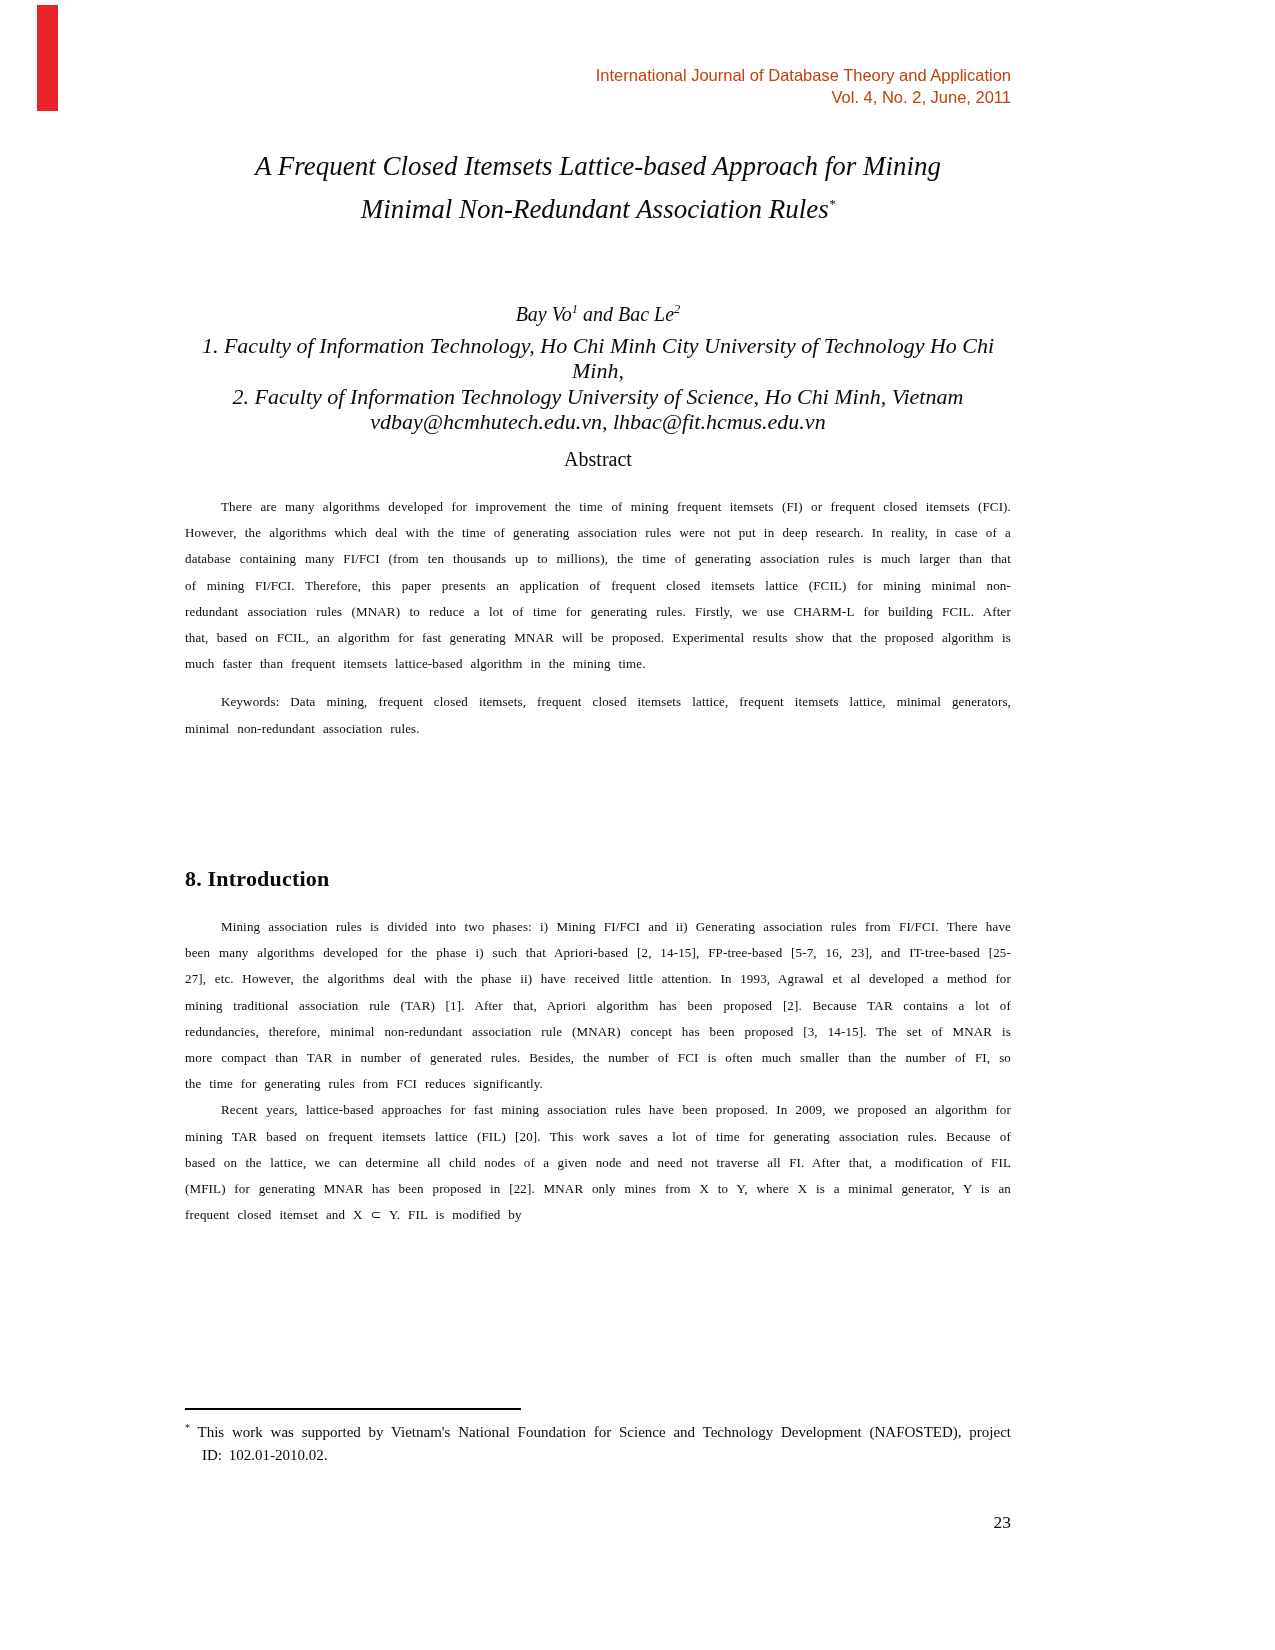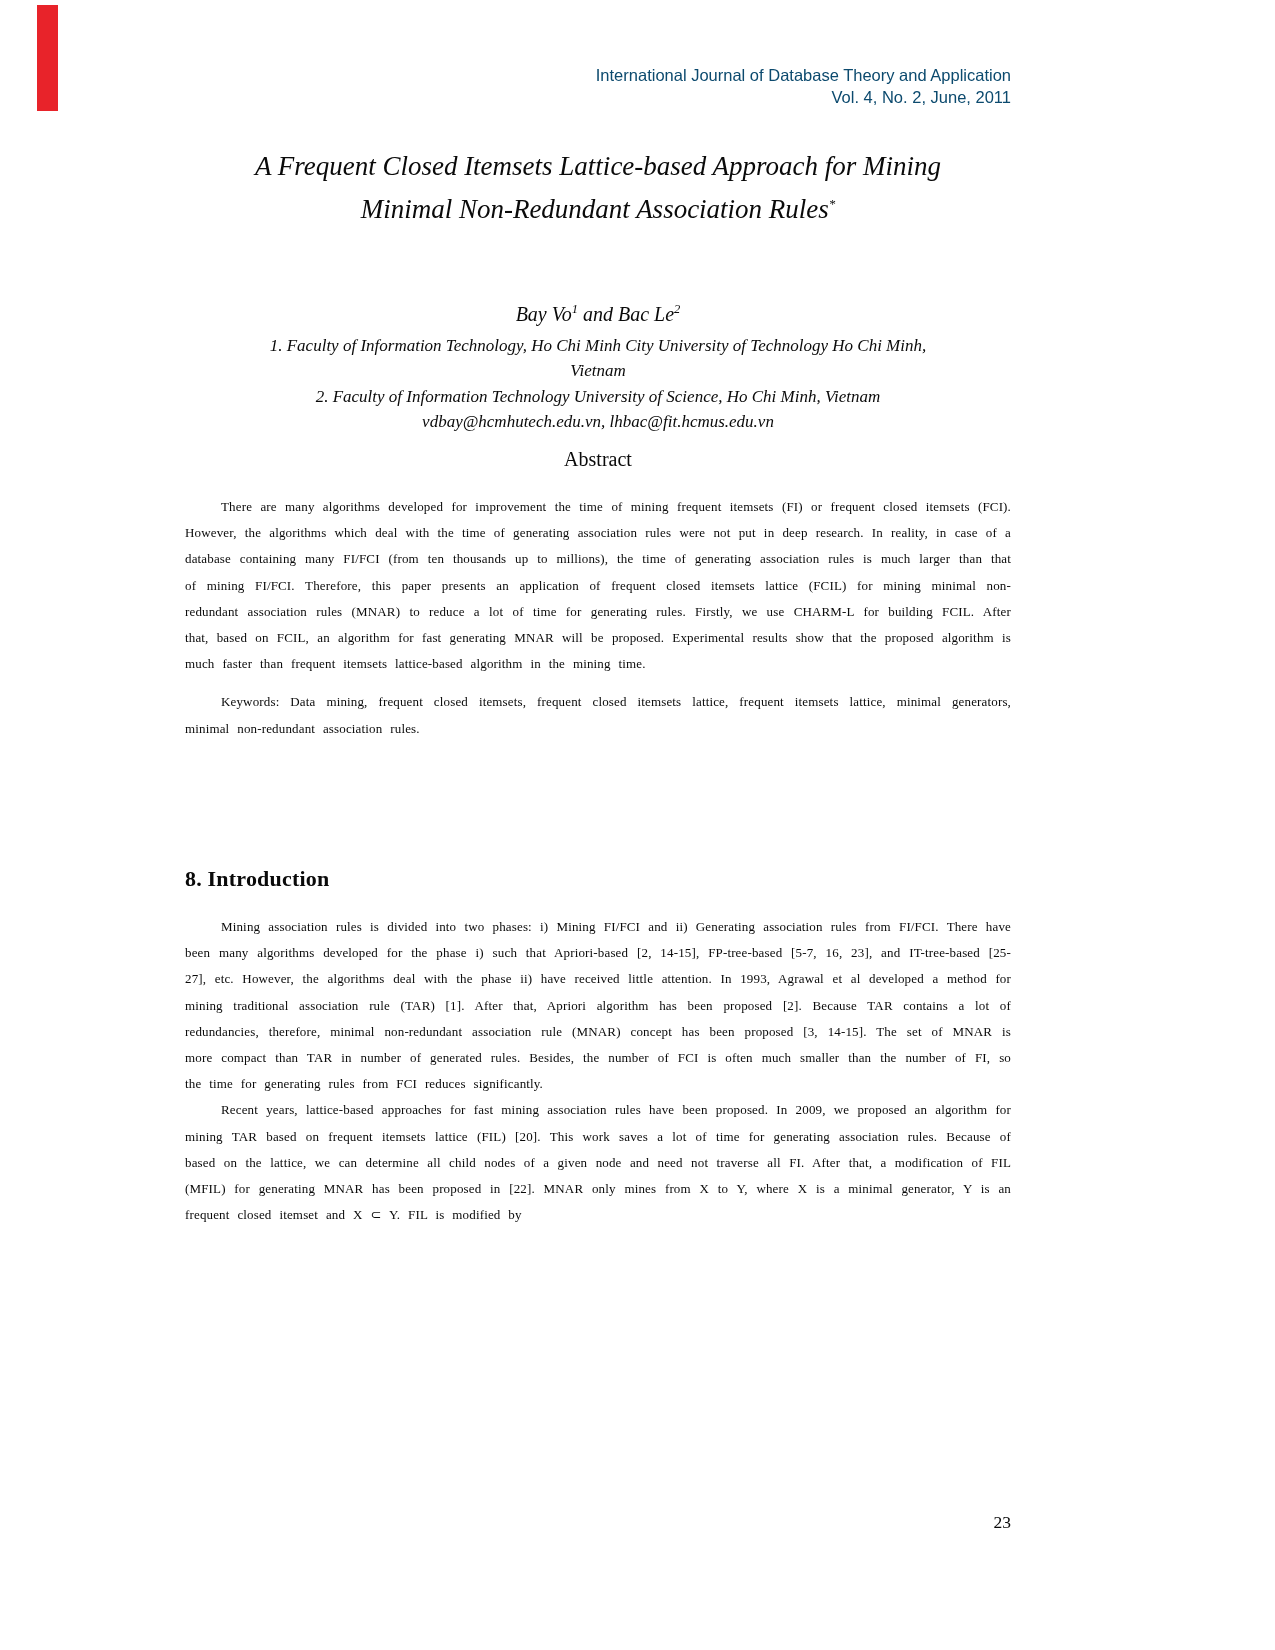--- a/index.html
+++ b/index.html
@@ -23,39 +23,39 @@
     position: absolute;
     left: 185px;
     width: 826px;
   }
   .journal-header {
     top: 64px;
     text-align: right;
     font-family: "Liberation Sans", sans-serif;
     font-size: 16.5px;
     line-height: 22px;
-    color: #0c4a6e;
+    color: #c2410c;
   }
   .front { top: 148px; text-align: center; font-style: italic; }
   .paper-title {
     font-size: 27px;
     line-height: 37px;
     font-weight: normal;
     margin: 0;
   }
   .paper-title sup { font-size: 13px; }
   .authors {
     margin-top: 67px;
     font-size: 20px;
     line-height: 28px;
   }
   .authors sup { font-size: 12.5px; }
   .affiliations {
     margin-top: 5px;
-    font-size: 17px;
+    font-size: 22px;
     line-height: 25.5px;
   }
   .abstract-block { top: 448px; }
   .abstract-heading {
     text-align: center;
     font-size: 20px;
     font-weight: normal;
     margin: 0;
   }
   .body-par {
@@ -111,36 +111,40 @@
   <div class="col front">
     <h1 class="paper-title"><span>A Frequent Closed Itemsets Lattice-based Approach for Mining</span><br>
       <span>Minimal Non-Redundant Association Rules</span><sup>*</sup>
     </h1>
 
     <div class="authors"><span>Bay Vo</span><sup>1</sup><span> and </span><span>Bac Le</span><sup>2</sup>
     </div>
 
     <div class="affiliations">
       <div>1. Faculty of Information Technology, Ho Chi Minh City University of Technology Ho Chi Minh,</div>
-      <div>Vietnam</div>
       <div>2. Faculty of Information Technology University of  Science, Ho Chi Minh, Vietnam</div>
       <div>vdbay@hcmhutech.edu.vn, lhbac@fit.hcmus.edu.vn</div>
     </div>
   </div>
 
   <div class="col abstract-block">
     <h2 class="abstract-heading">Abstract</h2>
     <p class="body-par abstract-body">There are many algorithms developed for improvement the time of mining frequent itemsets (FI) or frequent closed itemsets (FCI). However, the algorithms which deal with the time of generating association rules were not put in deep research. In reality, in case of a database containing many FI/FCI (from ten thousands up to millions), the time of generating association rules is much larger than that of mining FI/FCI. Therefore, this paper presents an application of frequent closed itemsets lattice (FCIL) for mining minimal non-redundant association rules (MNAR) to reduce a lot of time for generating rules. Firstly, we use CHARM-L for building FCIL. After that, based on FCIL, an algorithm for fast generating MNAR will be proposed. Experimental results show that the proposed algorithm is much faster than frequent itemsets lattice-based algorithm in the mining time.</p>
     <p class="body-par keywords">Keywords: Data mining, frequent closed itemsets, frequent closed itemsets lattice, frequent itemsets lattice, minimal generators, minimal non-redundant association rules.</p>
   </div>
 
   <div class="col intro-block">
     <h2 class="section-heading">8. Introduction</h2>
     <p class="body-par intro-p1">Mining association rules is divided into two phases: i) Mining FI/FCI and ii) Generating association rules from FI/FCI. There have been many algorithms developed for the phase i) such that Apriori-based [2, 14-15], FP-tree-based [5-7, 16, 23], and IT-tree-based [25-27], etc. However, the algorithms deal with the phase ii) have received little attention. In 1993, Agrawal et al developed a method for mining traditional association rule (TAR) [1]. After that, Apriori algorithm has been proposed [2]. Because TAR contains a lot of redundancies, therefore, minimal non-redundant association rule (MNAR) concept has been proposed [3, 14-15]. The set of MNAR is more compact than TAR in number of generated rules. Besides, the number of FCI is often much smaller than the number of FI, so the time for generating rules from FCI reduces significantly.</p>
     <p class="body-par intro-p2">Recent years, lattice-based approaches for fast mining association rules have been proposed. In 2009, we proposed an algorithm for mining TAR based on frequent itemsets lattice (FIL) [20]. This work saves a lot of time for generating association rules. Because of based on the lattice, we can determine all child nodes of a given node and need not traverse all FI. After that, a modification of FIL (MFIL) for generating MNAR has been proposed in [22]. MNAR only mines from X to Y, where X is a minimal generator, Y is an frequent closed itemset and X ⊂ Y. FIL is modified by</p>
   </div>
 
+  <div class="col footnote-block">
+    <hr class="footnote-rule">
+    <div class="footnote"><sup>*</sup> <span>This work was supported by Vietnam's National Foundation for Science and Technology Development (NAFOSTED), project ID: 102.01-2010.02.</span>
+    </div>
+  </div>
 
   <div class="col page-number-row">
     <span>23</span>
   </div>
 
 </div>
 
 </body></html>

